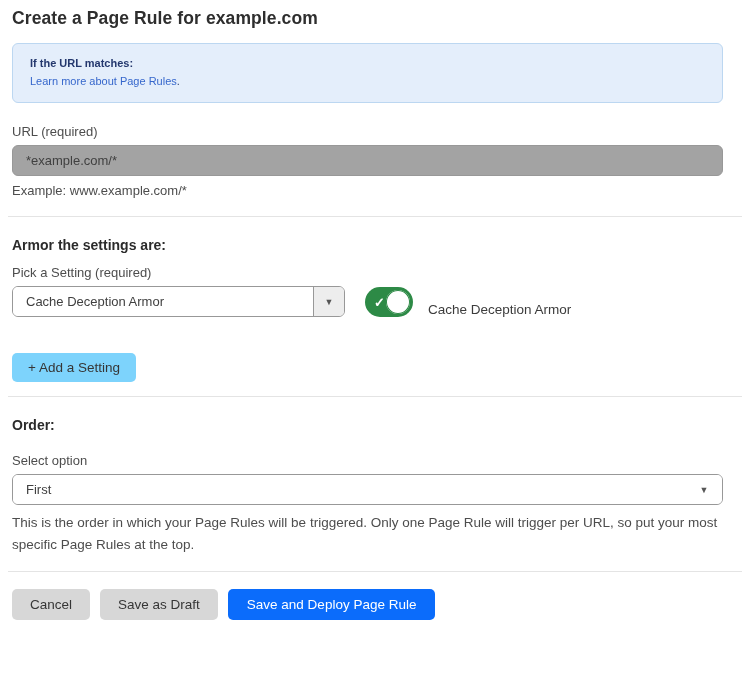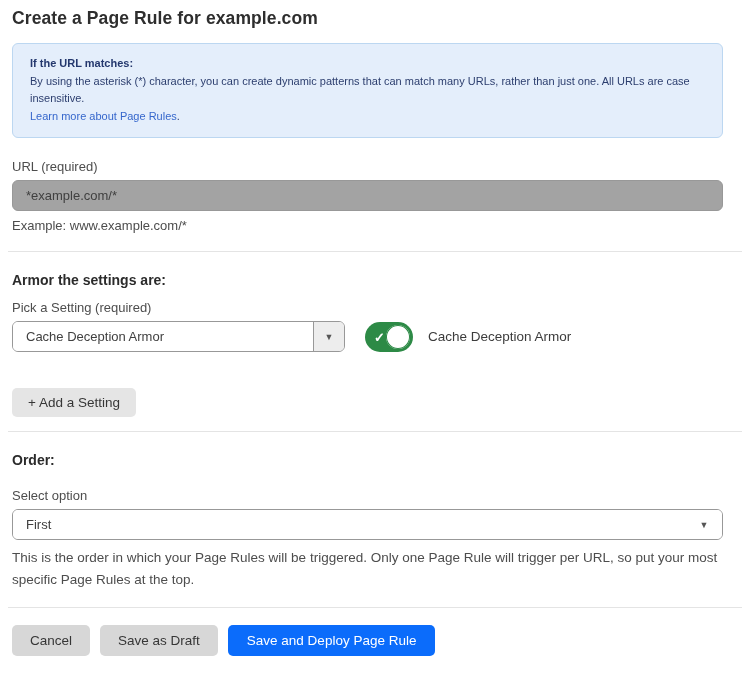--- a/index.html
+++ b/index.html
@@ -84,21 +84,21 @@
     color: #2b2b2b;
   }
   .sub-label {
     margin-top: 12px;
     font-size: 13px;
     color: #4d4d4d;
   }
   .setting-row {
     margin-top: 6px;
     display: flex;
-    align-items: center;
+    align-items: flex-end;
   }
   .select-control {
     display: flex;
     align-items: stretch;
     border: 1px solid #989898;
     border-radius: 6px;
     overflow: hidden;
     background: #fff;
     height: 31px;
     box-sizing: border-box;
@@ -154,21 +154,21 @@
     box-shadow: inset 0 0 0 1px #2d8a46;
   }
   .toggle-label {
     margin-left: 15px;
     font-size: 13.5px;
     color: #3c3c3c;
   }
   .add-setting-btn {
     margin-top: 36px;
     display: inline-block;
-    background: #e5e5e5;
+    background: #7dd3fc;
     color: #363636;
     font-size: 13.5px;
     font-family: "Liberation Sans", sans-serif;
     border: none;
     border-radius: 5px;
     padding: 7px 16px;
     cursor: pointer;
   }
   .wide-select {
     margin-top: 6px;
@@ -216,21 +216,20 @@
 </head>
 <body>
 
 <div class="page">
   <div class="content">
 
     <div class="page-title">Create a Page Rule for example.com</div>
 
     <div class="info-box">
       <div class="info-heading">If the URL matches:</div>
-      <div class="info-body">By using the asterisk (*) character, you can create dynamic patterns that can match many URLs, rather than just one. All URLs are case insensitive.</div>
       <div><span class="info-link">Learn more about Page Rules</span><span>.</span></div>
     </div>
 
     <div class="field-label">URL (required)</div>
     <input class="text-input" type="text" value="*example.com/*" style="">
     <div class="helper-text">Example: www.example.com/*</div>
 
     <hr class="divider">
 
     <div class="section-heading">Armor the settings are:</div>

